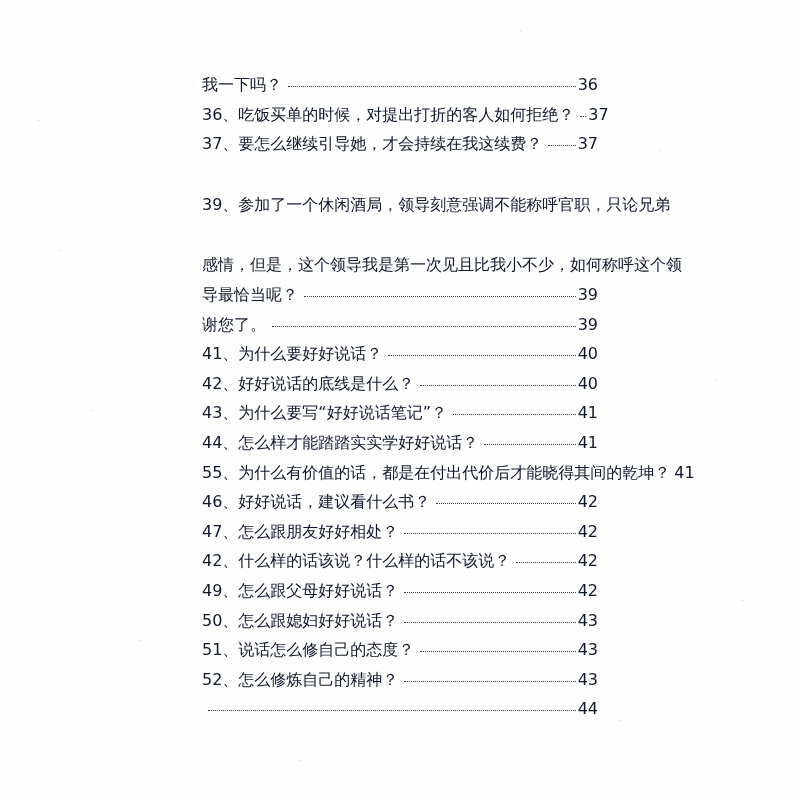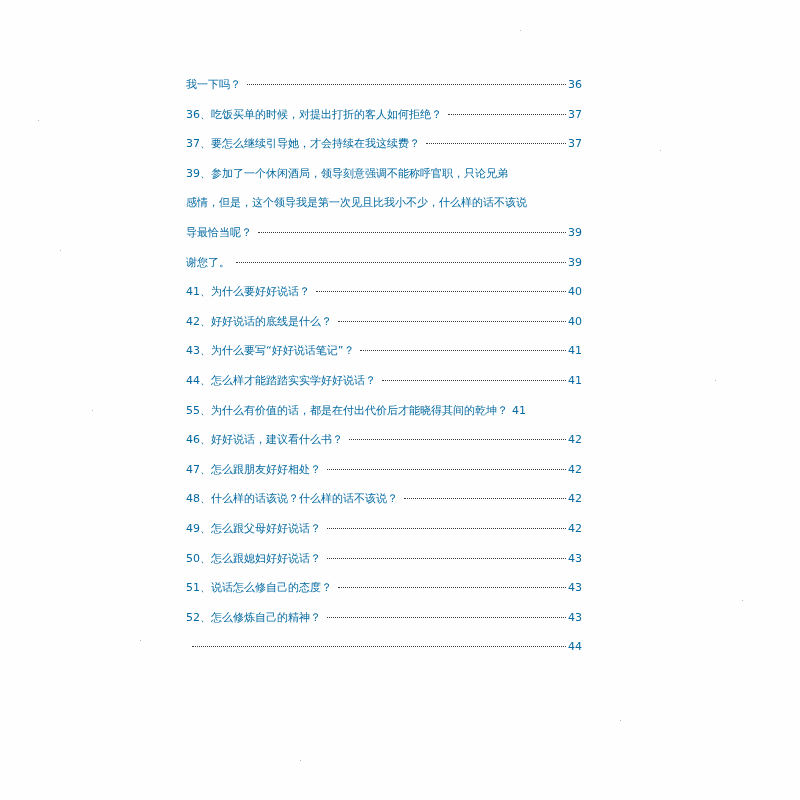--- a/index.html
+++ b/index.html
@@ -11,26 +11,26 @@
       overflow: hidden;
     }
     .page {
       position: absolute;
       left: 0; top: 0;
       width: 800px; height: 800px;
       background: #fefefe;
     }
     .toc {
       position: absolute;
-      left: 186px;
+      left: 202px;
       top: 70px;
       width: 396px;
       font-family: "DejaVu Sans", "Liberation Sans", sans-serif;
-      font-size: 11px;
-      color: #0369a1;
+      font-size: 16px;
+      color: #0f172a;
     }
     .entry {
       position: relative;
       line-height: 29.6px;
     }
     .row {
       display: flex;
       align-items: baseline;
       height: 29.6px;
       white-space: nowrap;
@@ -46,20 +46,21 @@
       transform: translateY(-3px);
       min-width: 6px;
     }
     .row .pg {
       flex: 0 0 auto;
       text-align: left;
     }
     .cont {
       height: 29.6px;
       white-space: nowrap;
+      margin-top: 31px;
     }
     .speck {
       position: absolute;
       width: 1px; height: 1px;
       background: #bcbcbc;
     }
   </style>
 </head>
 <body>
 
@@ -86,21 +87,21 @@
       <div class="row">
           <span class="txt">37、要怎么继续引导她，才会持续在我这续费？</span>
           <span class="dots"></span>
           <span class="pg">37</span>
         </div>
     </div>
 
 
     <div class="entry">
       <div class="cont">39、参加了一个休闲酒局，领导刻意强调不能称呼官职，只论兄弟</div>
-      <div class="cont">感情，但是，这个领导我是第一次见且比我小不少，什么样的话不该说</div>
+      <div class="cont">感情，但是，这个领导我是第一次见且比我小不少，如何称呼这个领</div>
       <div class="row">
           <span class="txt">导最恰当呢？</span>
           <span class="dots"></span>
           <span class="pg">39</span>
         </div>
     </div>
 
     <div class="entry">
       <div class="row">
           <span class="txt">谢您了。</span>
@@ -159,21 +160,21 @@
     <div class="entry">
       <div class="row">
           <span class="txt">47、怎么跟朋友好好相处？</span>
           <span class="dots"></span>
           <span class="pg">42</span>
         </div>
     </div>
 
     <div class="entry">
       <div class="row">
-          <span class="txt">48、什么样的话该说？什么样的话不该说？</span>
+          <span class="txt">42、什么样的话该说？什么样的话不该说？</span>
           <span class="dots"></span>
           <span class="pg">42</span>
         </div>
     </div>
 
     <div class="entry">
       <div class="row">
           <span class="txt">49、怎么跟父母好好说话？</span>
           <span class="dots"></span>
           <span class="pg">42</span>

